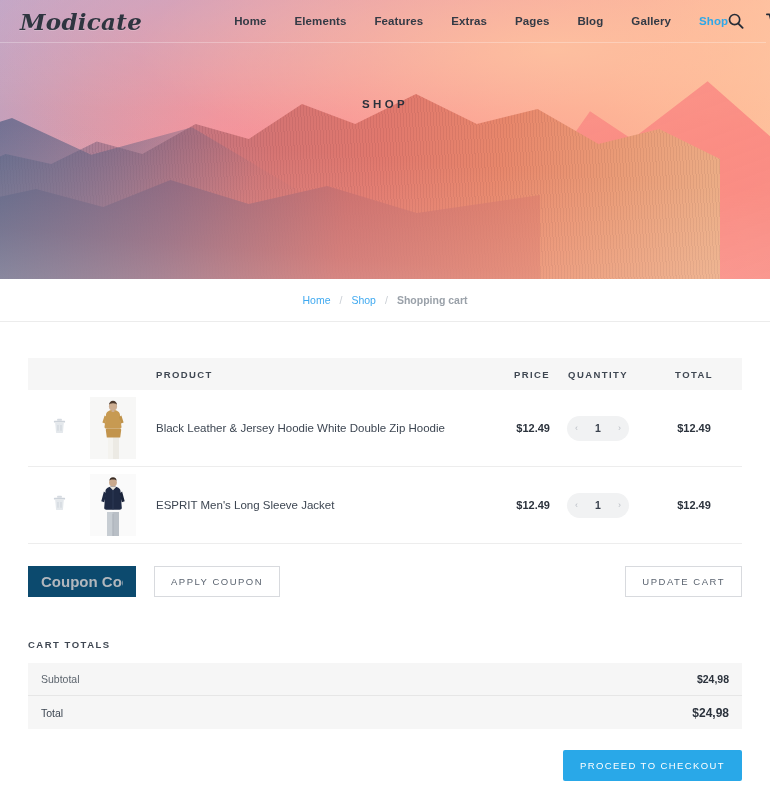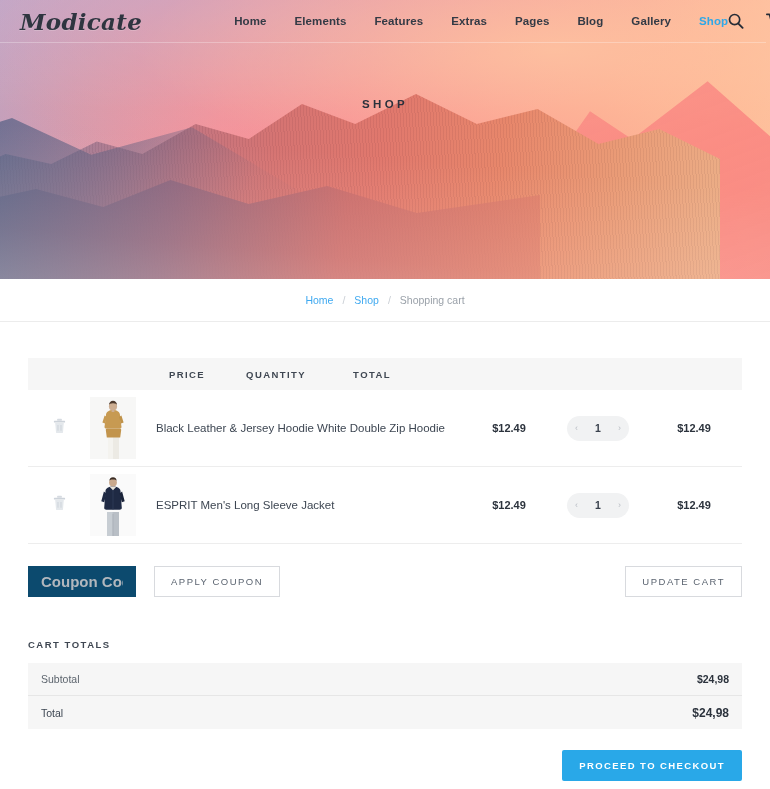--- a/index.html
+++ b/index.html
@@ -187,40 +187,40 @@
     border-bottom: 1px solid #ececec;
     display: flex;
     align-items: center;
     justify-content: center;
     gap: 9px;
     font-size: 10.5px;
     background: #fff;
   }
   .crumb-link { color: #3fa9f0; cursor: pointer; }
   .crumb-sep { color: #c9ced4; }
-  .crumb-current { color: #9aa1a9; }
+  .crumb-current { color: #9aa1a9; font-weight: bold; }
 
   
   .content { padding: 0 28px; }
 
   .cart-head {
     margin-top: 36px;
     background: #f6f6f6;
     height: 32px;
     display: flex;
     align-items: center;
     font-size: 9.5px;
     font-weight: 700;
     letter-spacing: 1.4px;
     color: #3f4752;
   }
   .col-remove { width: 62px; flex: none; }
   .col-thumb  { width: 56px; flex: none; }
   .col-name   { flex: 1 1 auto; padding-left: 10px; }
-  .col-price  { width: 82px; flex: none; text-align: center; }
+  .col-price  { width: 82px; flex: none; text-align: right; }
   .col-qty    { width: 96px; flex: none; text-align: center; }
   .col-total  { width: 96px; flex: none; text-align: center; }
 
   .cart-row {
     display: flex;
     align-items: center;
     min-height: 77px;
     border-bottom: 1px solid #ededed;
   }
   .cart-row:first-of-type { border-top: none; }
@@ -344,21 +344,21 @@
   }
   .btn-checkout {
     height: 31px;
     padding: 0 17px;
     border: none;
     border-radius: 2px;
     background: #29a8e8;
     color: #ffffff;
     font-family: "Liberation Sans", sans-serif;
     font-size: 9.5px;
-    font-weight: 700;
+    font-weight: 400;
     letter-spacing: 1.4px;
     cursor: pointer;
   }
 </style>
 </head>
 <body>
 
 <div class="page">
 
   <section class="hero">
@@ -414,20 +414,21 @@
     <span class="crumb-link">Shop</span>
     <span class="crumb-sep">/</span>
     <span class="crumb-current">Shopping cart</span>
   </div>
 
   <main class="content">
 
     <div class="cart-head">
       <div class="col-remove"></div>
       <div class="col-thumb"></div>
+      <div class="col-name">PRODUCT</div>
       <div class="col-price">PRICE</div>
       <div class="col-qty">QUANTITY</div>
       <div class="col-total">TOTAL</div>
     </div>
 
     <div class="cart-row">
       <div class="col-remove remove-btn">
         <span>
           <svg width="13" height="16" viewBox="0 0 13 16" fill="none">
             <rect x="4.2" y="0.8" width="4.6" height="1.9" rx="0.5" fill="#d6dbe1"></rect>

